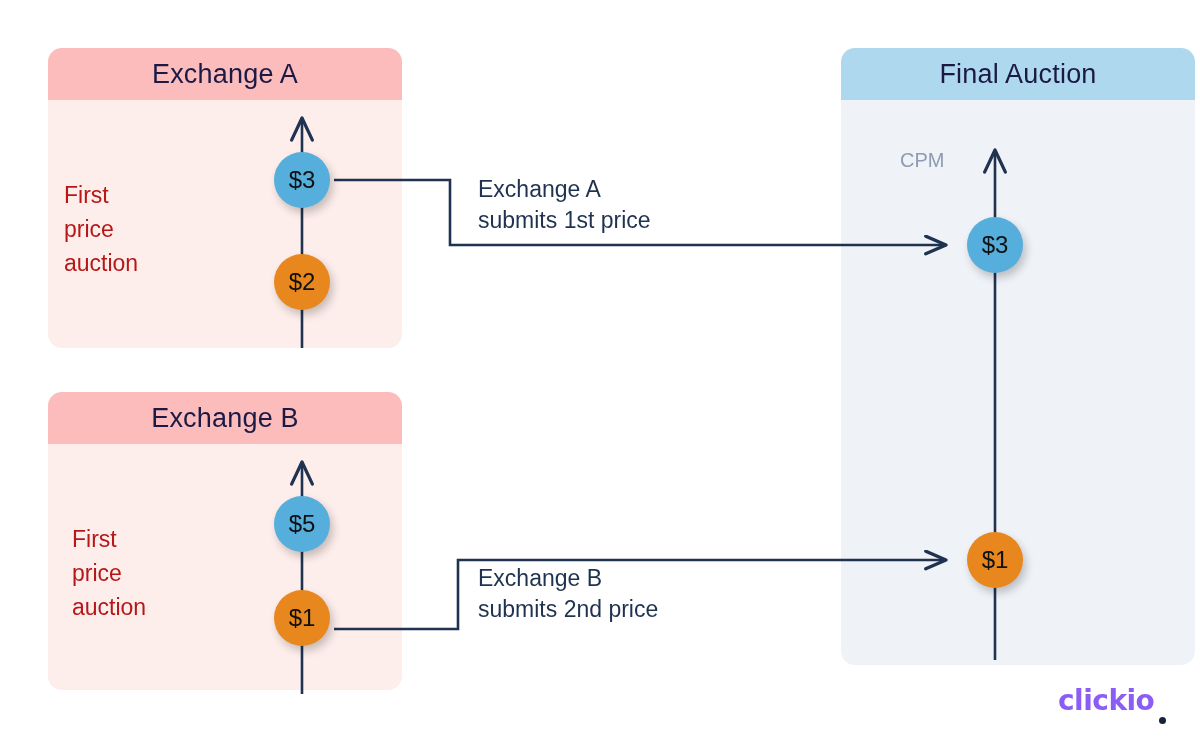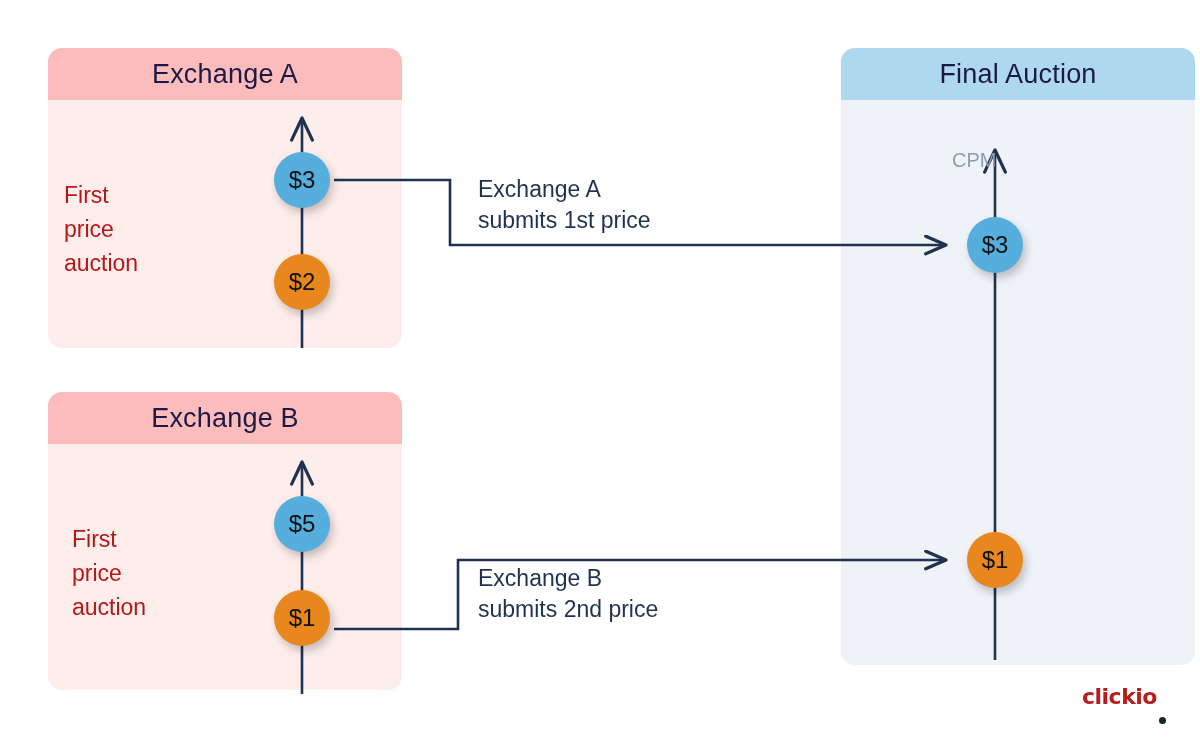--- a/index.html
+++ b/index.html
@@ -116,41 +116,40 @@
     font-size: 23px;
     line-height: 31px;
     white-space: pre-line;
   }
   #flow-label-a { left: 478px; top: 174px; }
   #flow-label-b { left: 478px; top: 563px; }
 
   
   #cpm-label {
     position: absolute;
-    left: 952px;
+    left: 900px;
     top: 149px;
     font-size: 20px;
     color: #8d9cb0;
   }
 
   
   #logo {
     position: absolute;
     left: 1058px;
     top: 684px;
     width: 118px;
     height: 40px;
   }
   #logo-text {
-    font-size: 22px;
+    font-size: 28px;
     font-weight: bold;
-    color: #b91c1c;
+    color: #8b5cf6;
     letter-spacing: -0.5px;
     font-family: "DejaVu Sans", sans-serif;
-    margin-left: 24px;
   }
   #logo-dot {
     position: absolute;
     left: 101px;
     top: 33px;
     width: 7px;
     height: 7px;
     border-radius: 50%;
     background: #16233c;
   }

